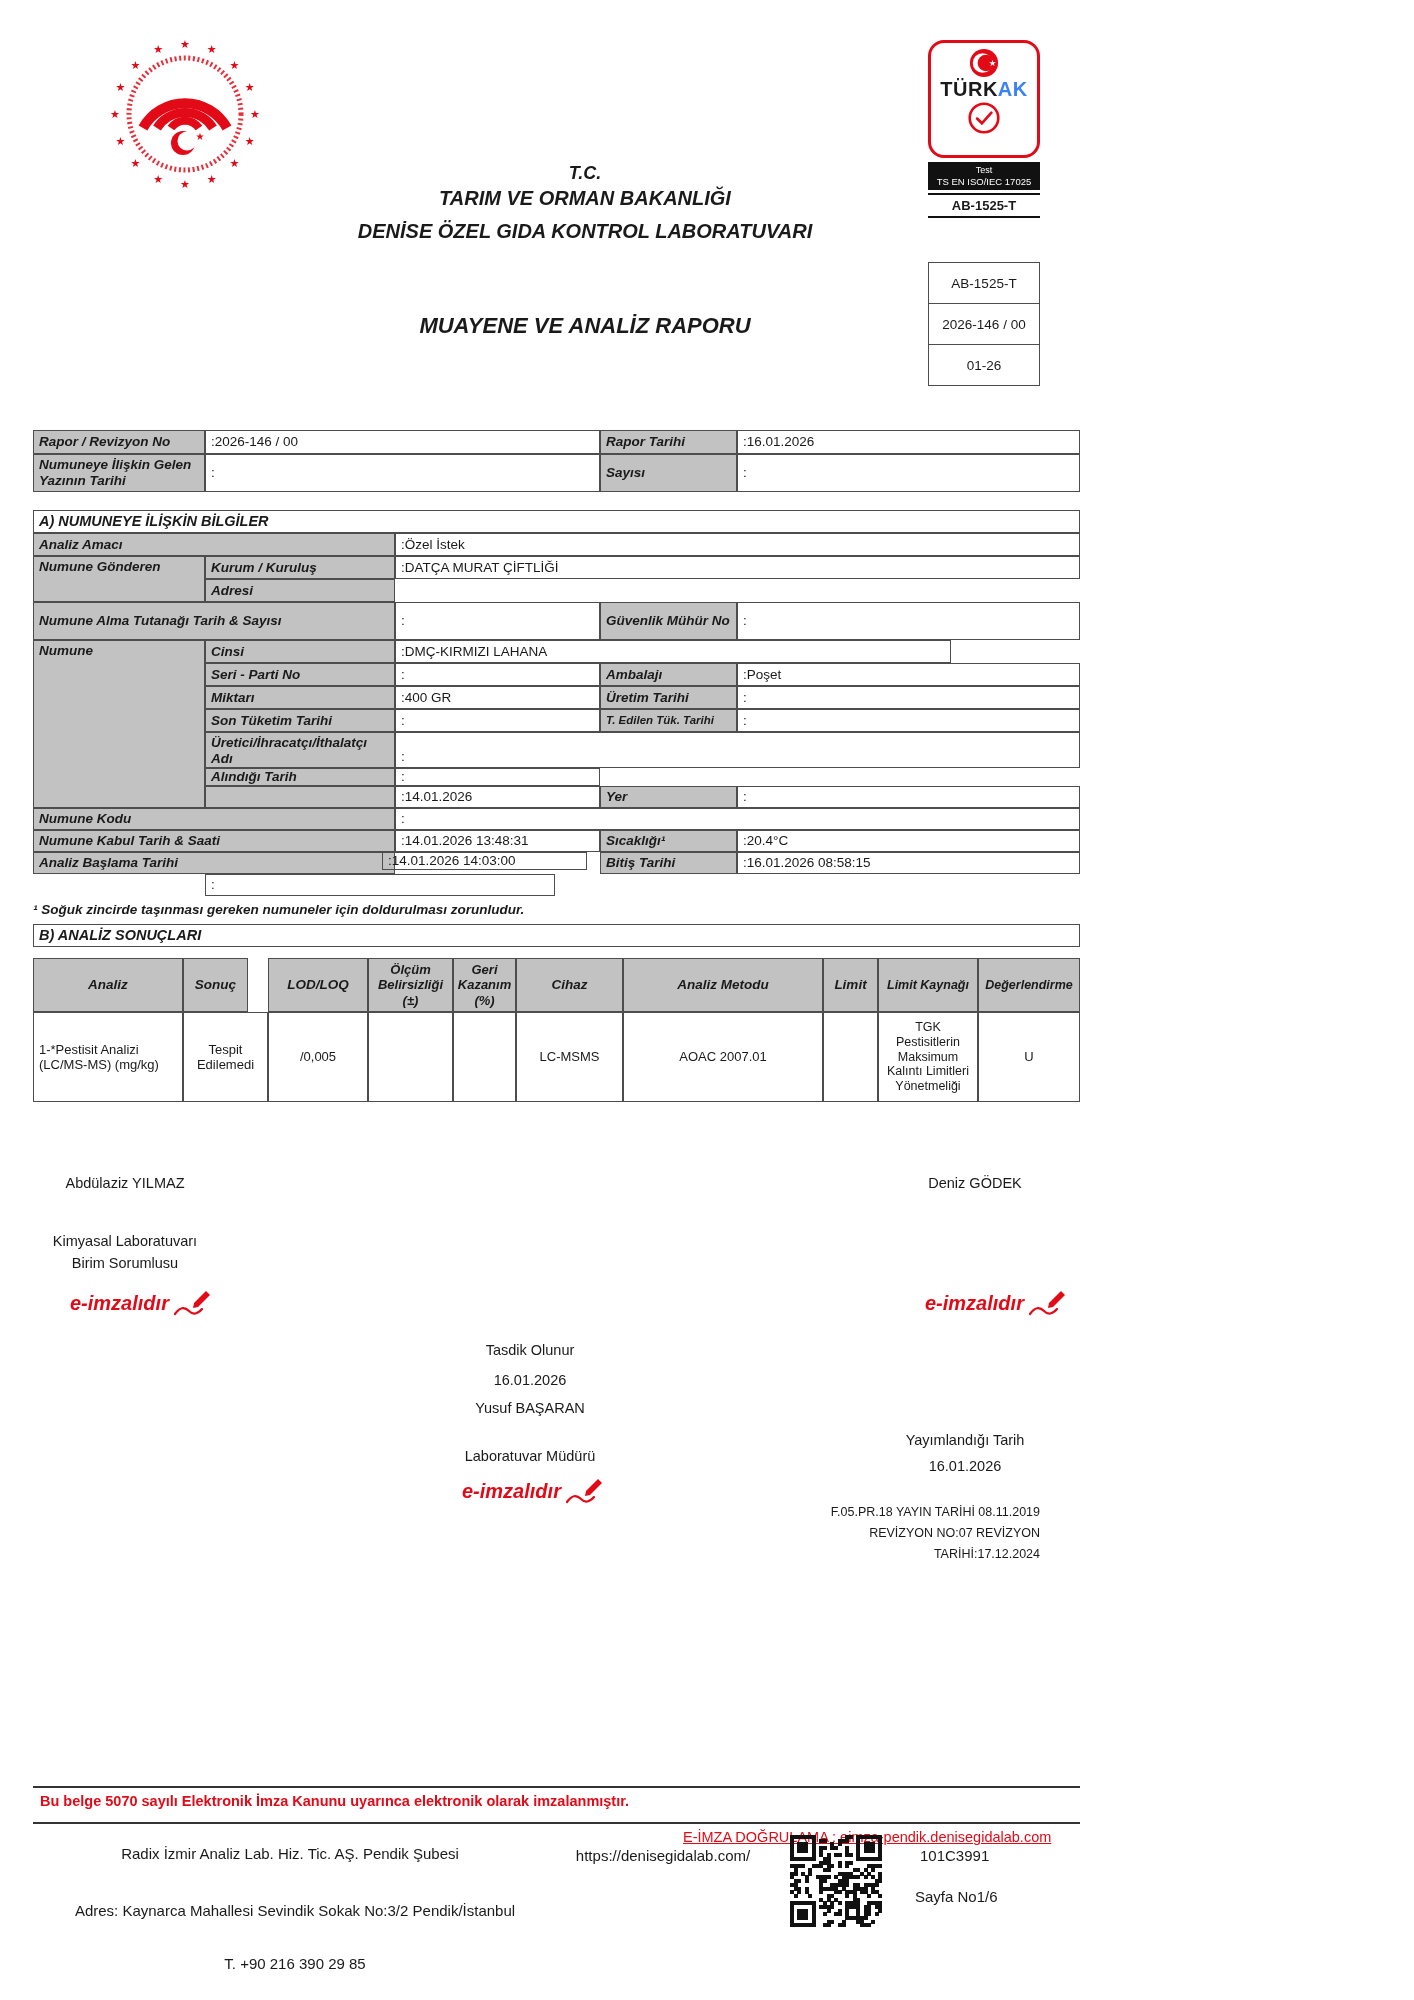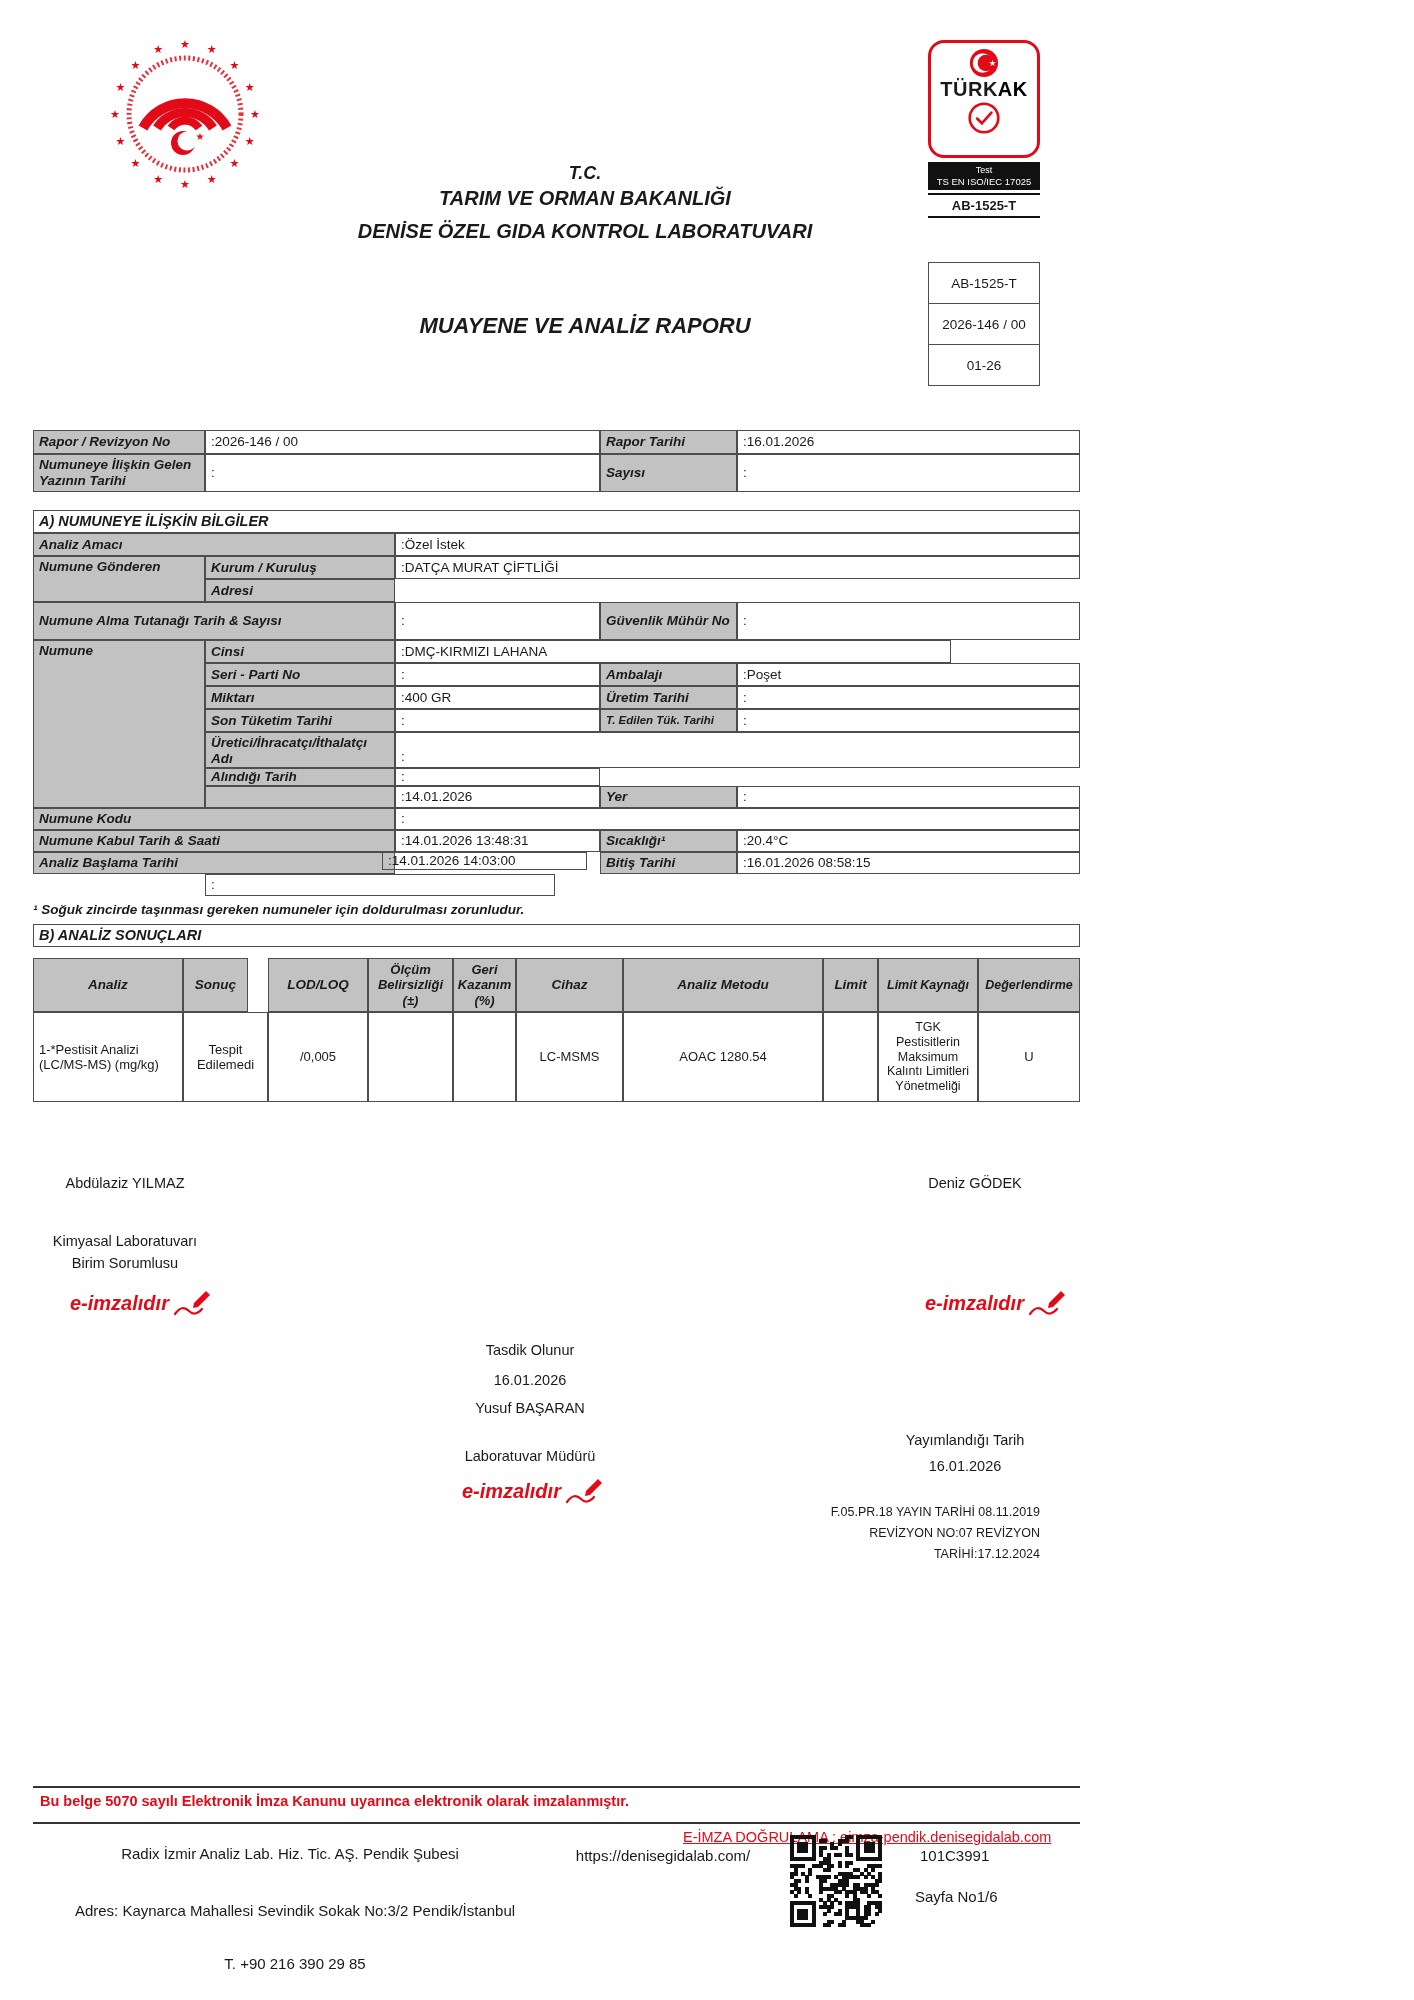--- a/index.html
+++ b/index.html
@@ -20,21 +20,21 @@
   .small { font-size:11.5px; }
   .txt { position:absolute; font-size:14.5px; }
   .center-txt { text-align:center; }
   .red { color:#e30a17; }
   .esign { position:absolute; display:flex; align-items:center; gap:3px;
            color:#e30a17; font-weight:bold; font-style:italic; font-size:20px; }
   .rule { position:absolute; border-top:2px solid #333; height:0; }
   .tkbox { border:3px solid #e30a17; border-radius:16px; width:112px; height:118px;
            display:flex; flex-direction:column; align-items:center; padding-top:5px; background:#fff; }
   .tkname { font-weight:bold; font-size:20px; letter-spacing:0.5px; line-height:1; margin-top:1px; }
-  .tkak { color:#000000; }
+  .tkak { color:#3b82f6; }
   .tktest { margin-top:4px; background:#111; color:#fff; text-align:center;
             width:112px; padding:3px 1px; line-height:1.2; }
   .tktest .l1 { font-size:9px; }
   .tktest .l2 { font-size:9.5px; }
   .tkcode { margin-top:3px; width:112px; border-top:2px solid #111; border-bottom:2px solid #111;
             text-align:center; font-weight:bold; font-size:13px; padding:3px 0; }
   .refcell { border:1px solid #4d4d4d; height:42px; display:flex; align-items:center;
              justify-content:center; font-size:13.5px; background:#fff; }
   .refcell + .refcell { margin-top:-1px; }
   .sigrole { line-height:22px; text-align:center; font-size:14.5px; }
@@ -198,21 +198,21 @@
   <div class="cell gray lbl ctr" style="left:823px;top:958px;width:55px;height:54px">Limit</div>
   <div class="cell gray lbl ctr" style="left:878px;top:958px;width:100px;height:54px;font-size:12.5px">Limit Kaynağı</div>
   <div class="cell gray lbl ctr" style="left:978px;top:958px;width:102px;height:54px;font-size:12.5px">Değerlendirme</div>
 
   <div class="cell" style="left:33px;top:1012px;width:150px;height:90px;font-size:13px">1-*Pestisit Analizi (LC/MS-MS) (mg/kg)</div>
   <div class="cell ctr" style="left:183px;top:1012px;width:85px;height:90px;font-size:13px">Tespit Edilemedi</div>
   <div class="cell ctr" style="left:268px;top:1012px;width:100px;height:90px;font-size:13px">/0,005</div>
   <div class="cell ctr" style="left:368px;top:1012px;width:85px;height:90px"></div>
   <div class="cell ctr" style="left:453px;top:1012px;width:63px;height:90px"></div>
   <div class="cell ctr" style="left:516px;top:1012px;width:107px;height:90px;font-size:13px">LC-MSMS</div>
-  <div class="cell ctr" style="left:623px;top:1012px;width:200px;height:90px;font-size:13px">AOAC 1280.54</div>
+  <div class="cell ctr" style="left:623px;top:1012px;width:200px;height:90px;font-size:13px">AOAC 2007.01</div>
   <div class="cell ctr" style="left:823px;top:1012px;width:55px;height:90px"></div>
   <div class="cell ctr" style="left:878px;top:1012px;width:100px;height:90px;font-size:12.5px">TGK Pestisitlerin Maksimum Kalıntı Limitleri Yönetmeliği</div>
   <div class="cell ctr" style="left:978px;top:1012px;width:102px;height:90px;font-size:13px">U</div>
 
   <div class="txt center-txt" style="left:30px;top:1175px;width:190px">Abdülaziz YILMAZ</div>
   <div class="abs" style="left:30px;top:1230px;width:190px">
     <div class="sigrole">Kimyasal Laboratuvarı</div>
     <div class="sigrole">Birim Sorumlusu</div>
   </div>
   <div class="esign" style="left:70px;top:1288px">

